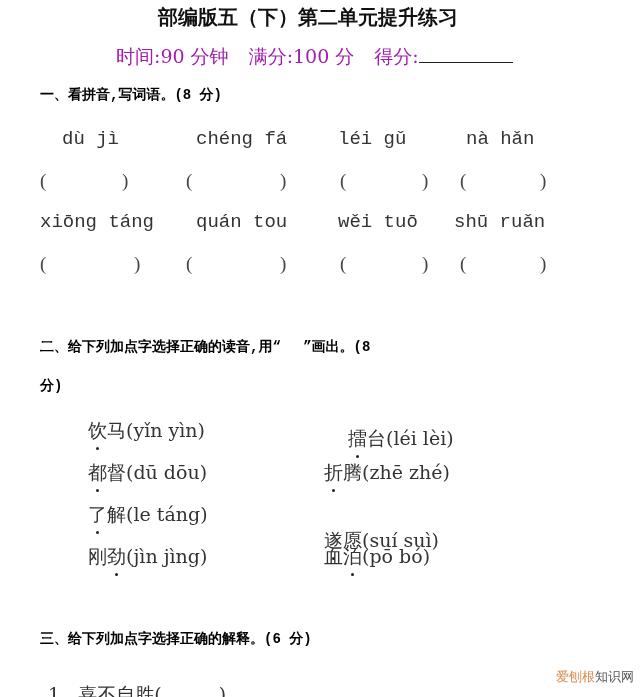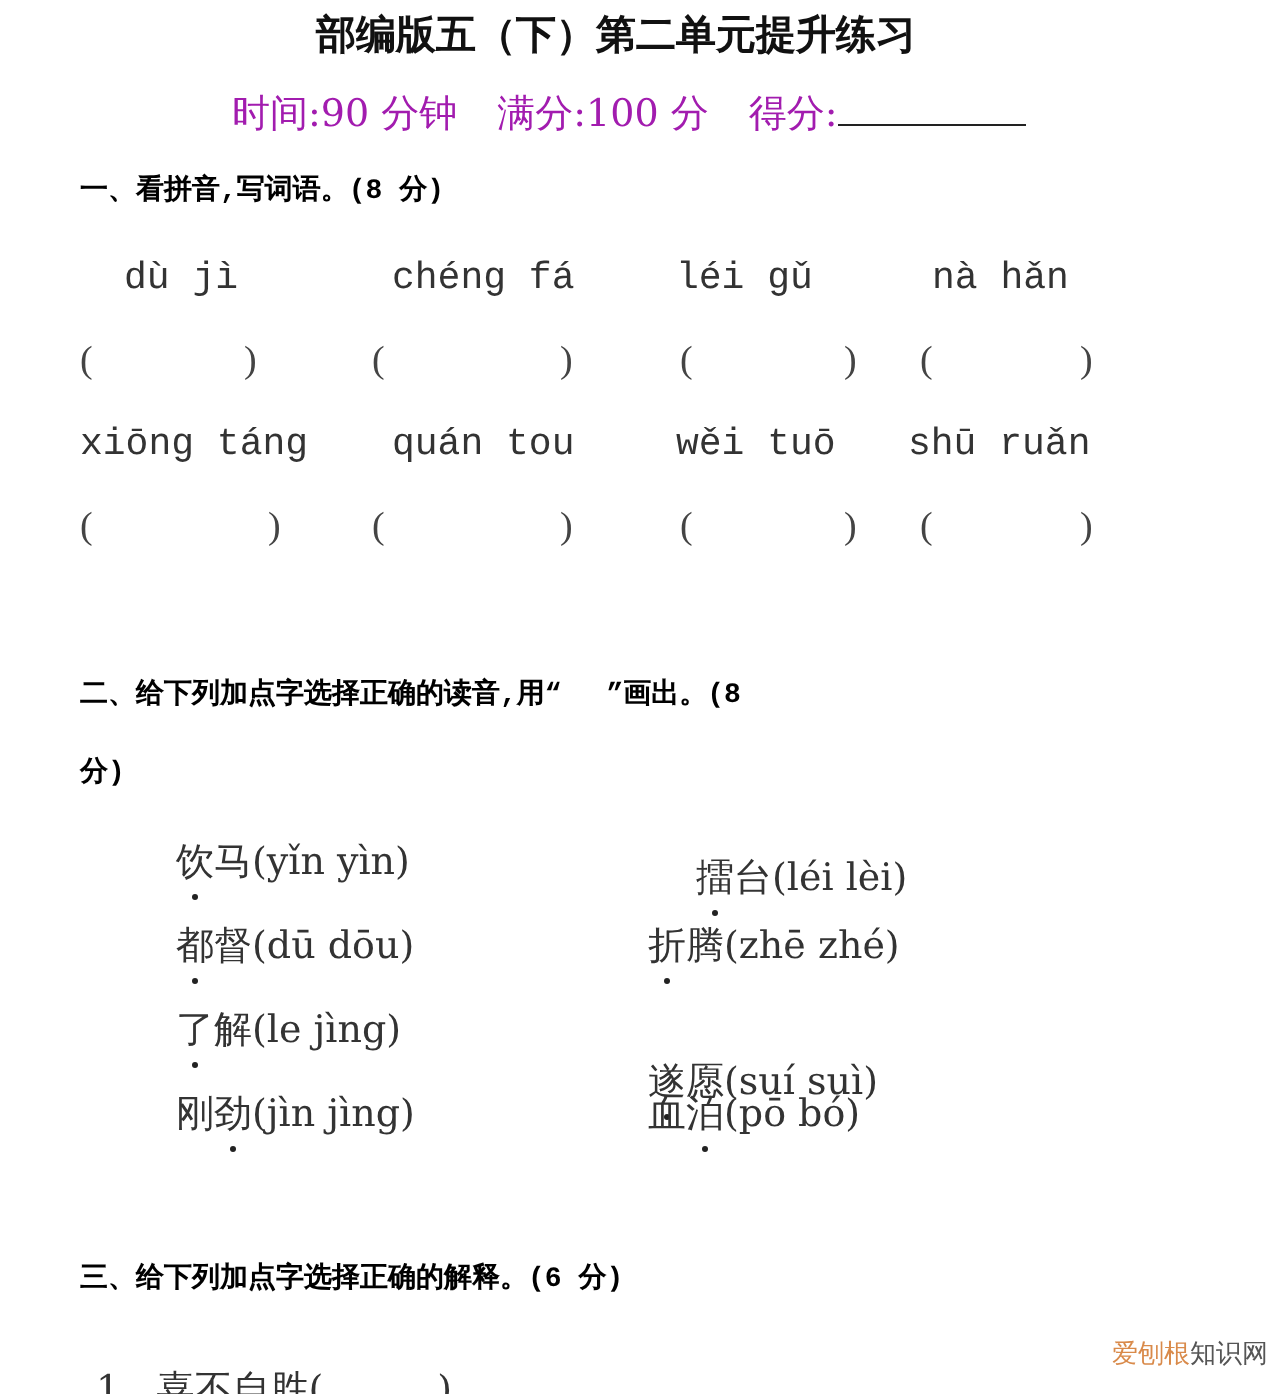--- a/index.html
+++ b/index.html
@@ -71,21 +71,21 @@
 
 <div class="abs heading" style="top:338px;left:40px;">二、给下列加点字选择正确的读音,用“　 ”画出。(8</div>
 <div class="abs heading" style="top:377px;left:40px;">分)</div>
 
 <div class="abs item" style="top:418px;left:88px;"><span class="dotted">饮</span><span>马</span><span>(yǐn  yìn)</span></div>
 <div class="abs item" style="top:426px;left:324px;margin-left:24px;"><span class="dotted">擂</span><span>台</span><span>(léi  lèi)</span></div>
 
 <div class="abs item" style="top:460px;left:88px;"><span class="dotted">都</span><span>督</span><span>(dū  dōu)</span></div>
 <div class="abs item" style="top:460px;left:324px;"><span class="dotted">折</span><span>腾</span><span>(zhē  zhé)</span></div>
 
-<div class="abs item" style="top:502px;left:88px;"><span class="dotted">了</span><span>解</span><span>(le  jìng)</span></div>
+<div class="abs item" style="top:502px;left:88px;"><span class="dotted">了</span><span>解</span><span>(le  táng)</span></div>
 <div class="abs item" style="top:480px;left:324px;margin-top:48px;"><span class="dotted">遂</span><span>愿</span><span>(suí  suì)</span></div>
 
 <div class="abs item" style="top:544px;left:88px;"><span>刚</span><span class="dotted">劲</span><span>(jìn  jìng)</span></div>
 <div class="abs item" style="top:544px;left:324px;"><span>血</span><span class="dotted">泊</span><span>(pō  bó)</span></div>
 
 <div class="abs heading" style="top:630px;left:40px;">三、给下列加点字选择正确的解释。(6 分)</div>
 <div class="abs item" style="top:670px;left:48px;margin-top:12px;"><span>1.</span>&nbsp;&nbsp;<span>喜不自</span><span class="dotted">胜</span><span>(　　　)</span></div>
 
 <div class="abs wm"><span class="a">爱刨根</span><span class="b">知识网</span></div>
 

